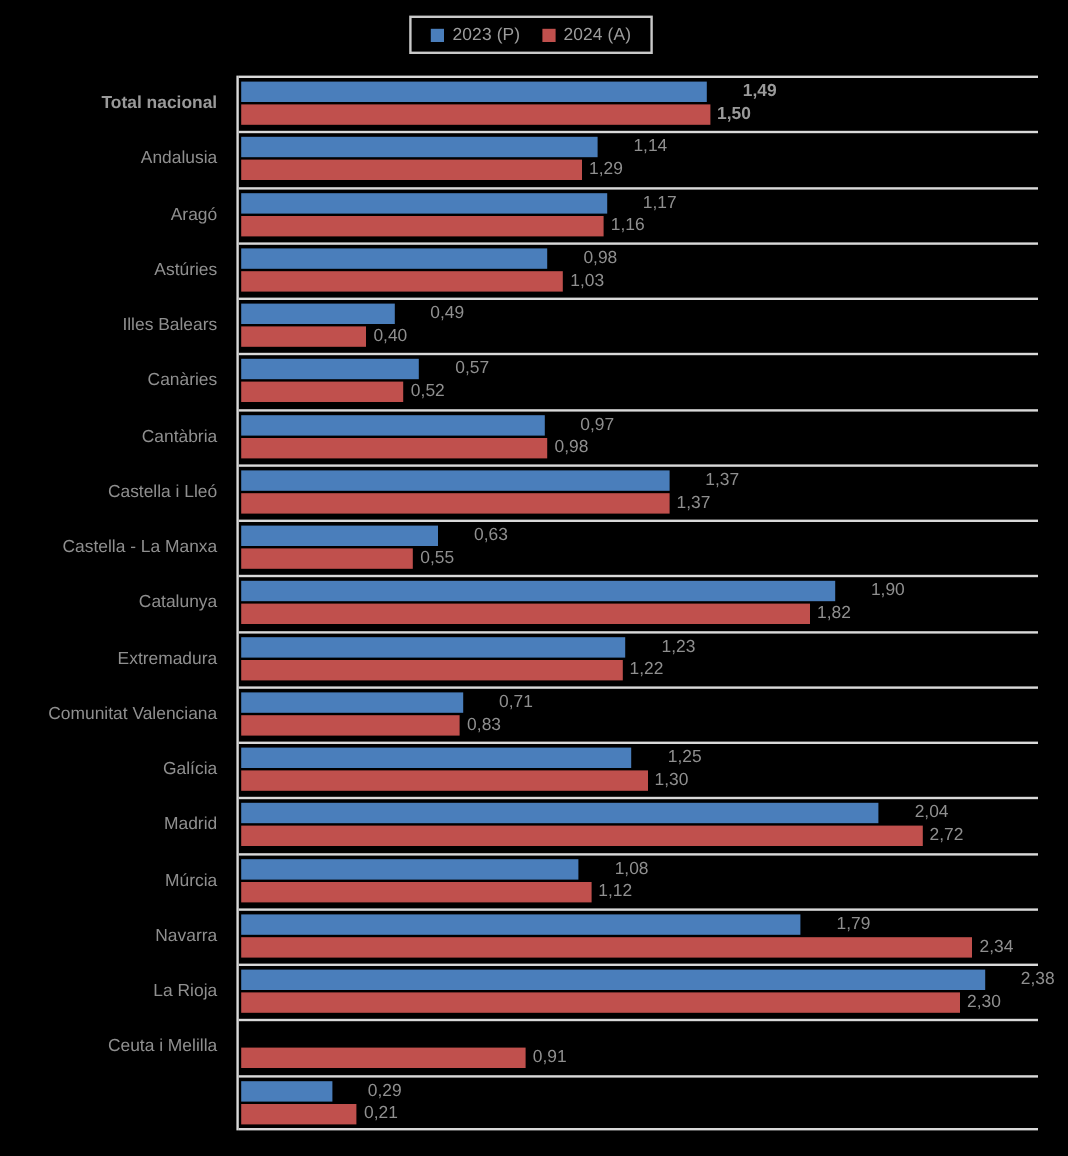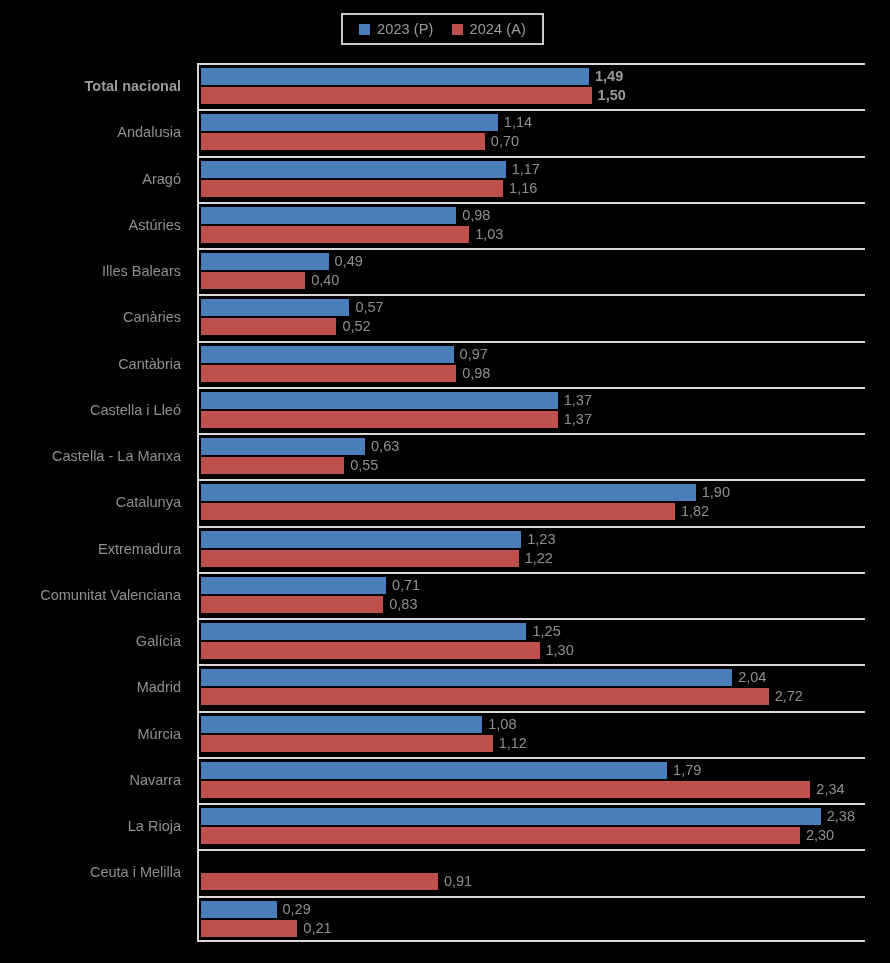--- a/index.html
+++ b/index.html
@@ -77,21 +77,21 @@
     border-bottom: 2px solid #d9d9d9;
   }
 
   .bar-wrap {
     position: absolute;
     left: 2px;
     height: 17px;
     display: flex;
     align-items: center;
   }
-  .bar-wrap.blue { top: 3px; }
+  .bar-wrap.blue { top: 3px; gap: 24px; }
   .bar-wrap.red  { top: 22px; }
 
   .bar {
     height: 17px;
     display: block;
   }
   .bar.blue { background: #4a7ebb; }
   .bar.red  { background: #c0504d; }
 
   .bar-value {
@@ -211,21 +211,21 @@
           <span class="bar-value bold">1,50</span>
         </div>
       </div>
       <div class="cat-row">
         <div class="bar-wrap blue">
           <span class="bar blue" style="width: 296.847px;"></span>
           <span class="bar-value">1,14</span>
         </div>
         <div class="bar-wrap red">
           <span class="bar red" style="width: 283.827px;"></span>
-          <span class="bar-value">0,70</span>
+          <span class="bar-value">1,29</span>
         </div>
       </div>
       <div class="cat-row">
         <div class="bar-wrap blue">
           <span class="bar blue" style="width: 304.659px;"></span>
           <span class="bar-value">1,17</span>
         </div>
         <div class="bar-wrap red">
           <span class="bar red" style="width: 302.055px;"></span>
           <span class="bar-value">1,16</span>

